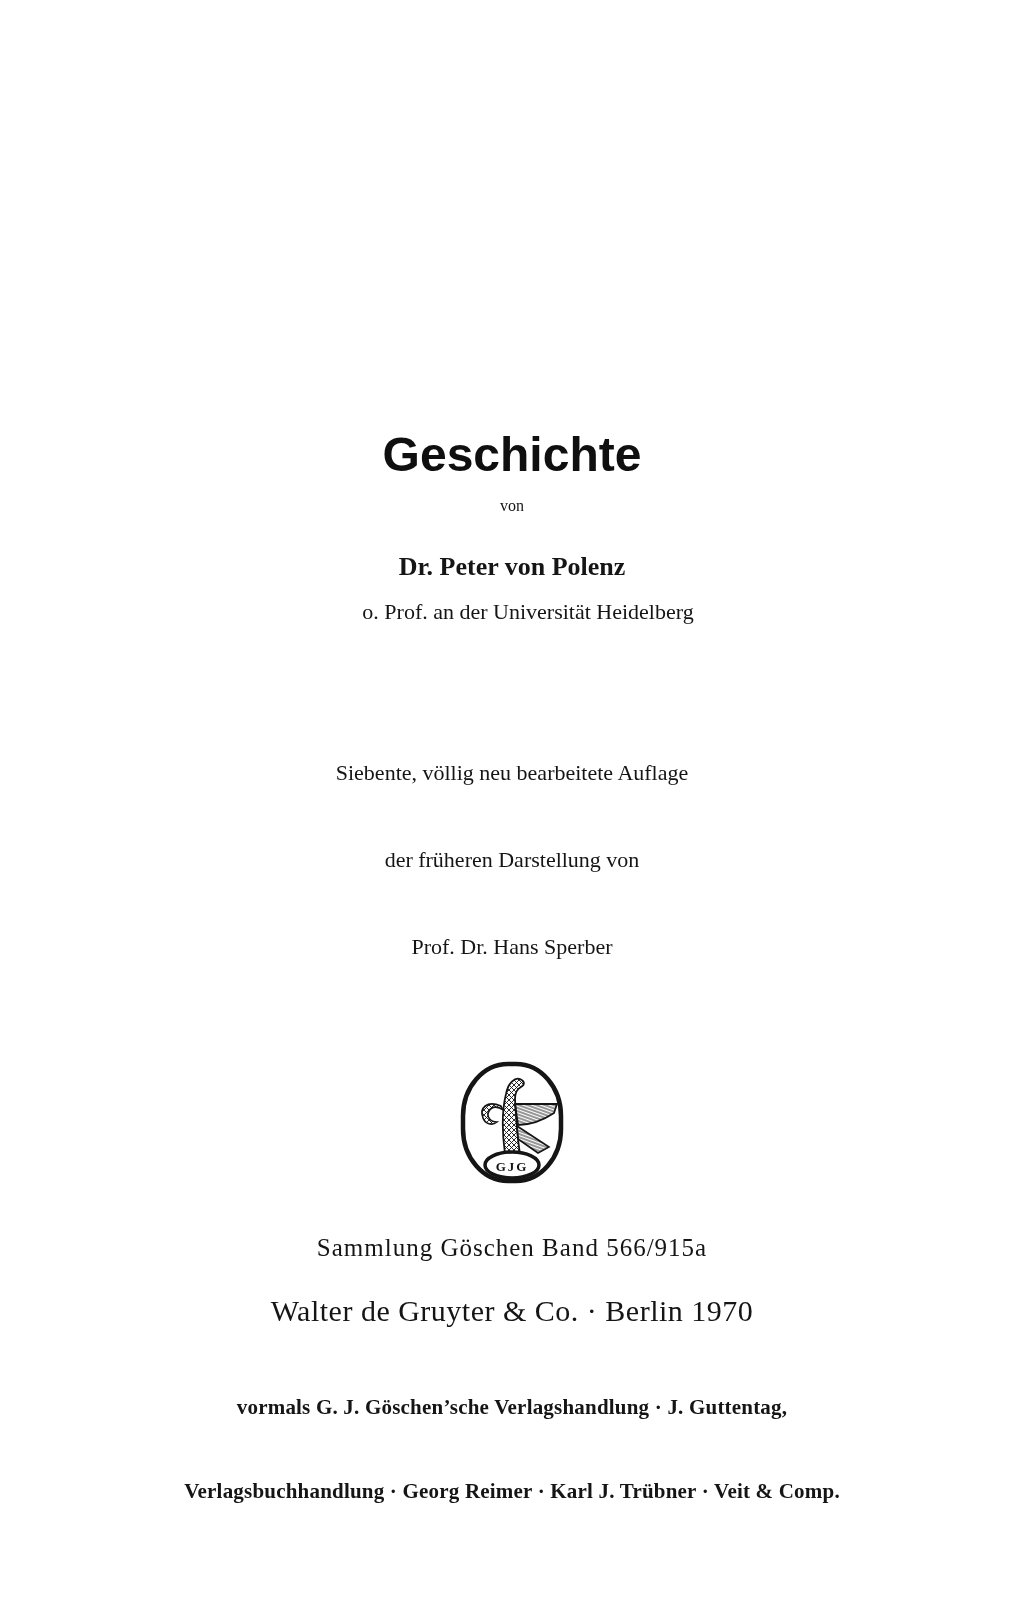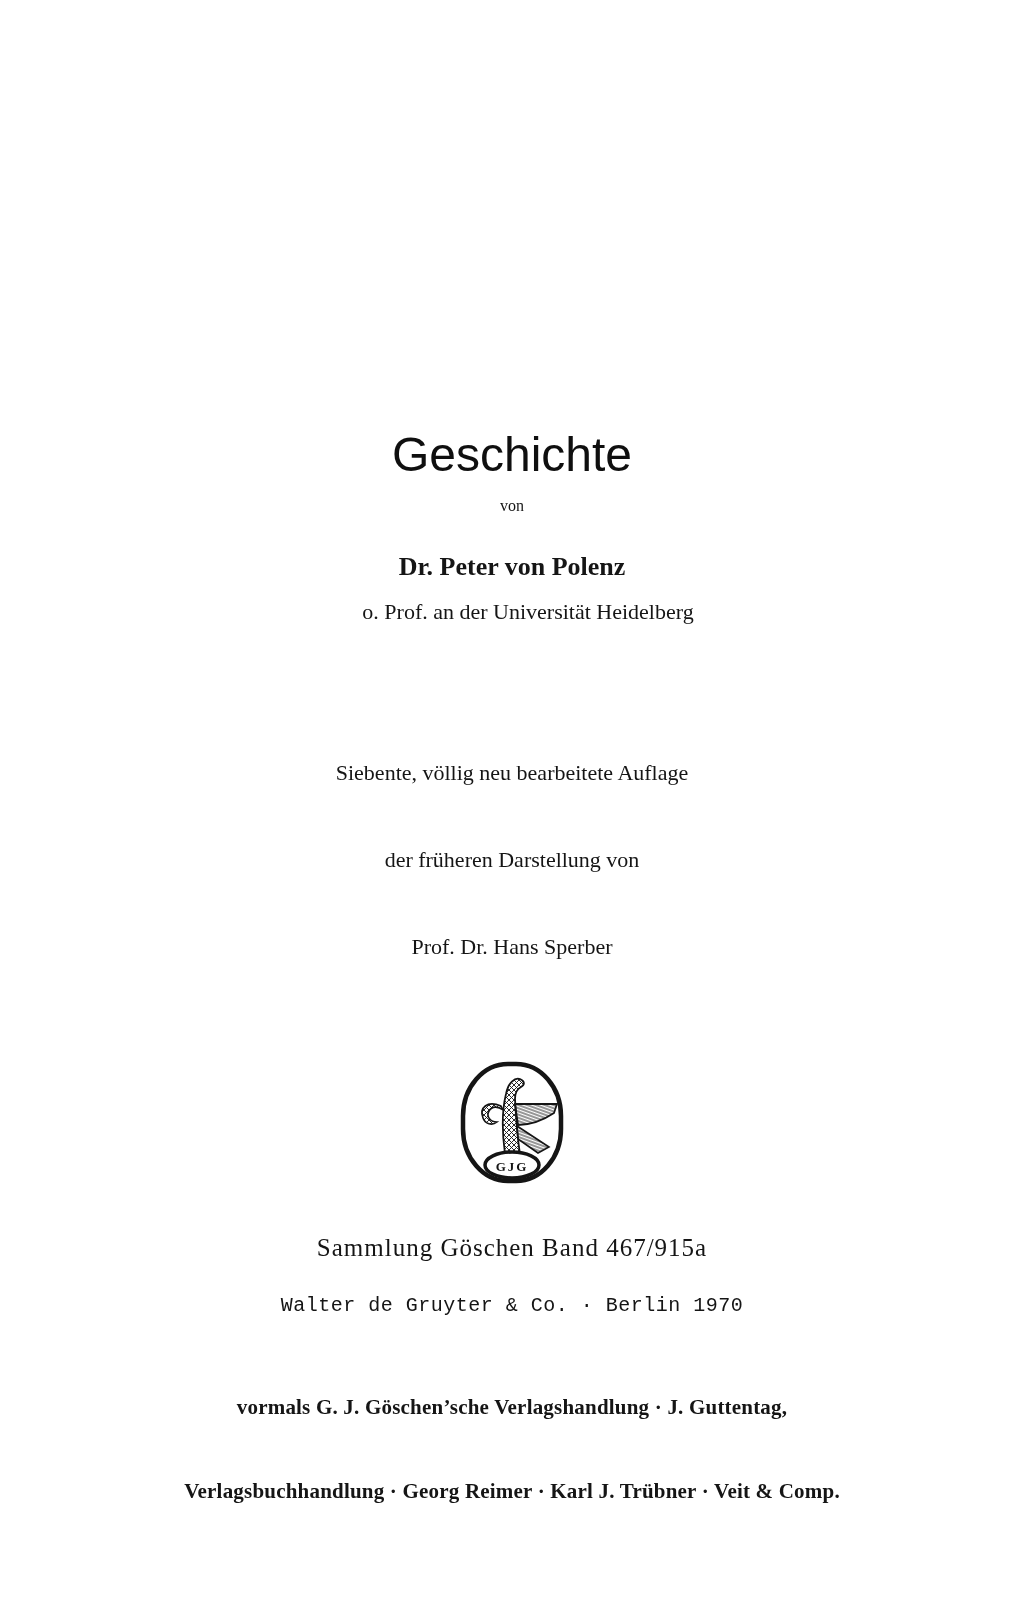--- a/index.html
+++ b/index.html
@@ -15,32 +15,32 @@
   .abs {
     position: absolute;
     left: 0;
     width: 100%;
     text-align: center;
     white-space: pre;
   }
   .title {
     top: 312px;
     font-family: "Liberation Sans", sans-serif;
-    font-weight: normal;
+    font-weight: bold;
     font-size: 48px;
     line-height: 57px;
     color: #0f0f0f;
     letter-spacing: 0px;
   }
   .byline   { top: 497px;  font-size: 16px; }
   .author   { top: 552px;  font-size: 26px; font-weight: bold; text-align: center; }
   .affil    { top: 599px;  font-size: 22px; padding-left: 16px; }
   .edition  { top: 700px;  font-size: 22px; line-height: 29px; }
   .series   { top: 1234px; font-size: 25px; letter-spacing: 1px; }
-  .publisher{ top: 1294px; font-size: 20px; letter-spacing: 0.5px; font-family: Liberation Mono, monospace; }
+  .publisher{ top: 1294px; font-size: 30px; letter-spacing: 0.5px; }
   .imprint  { top: 1337px; font-size: 21px; font-weight: bold; line-height: 28px; letter-spacing: 0.2px; }
   .logo-wrap {
     position: absolute;
     top: 1060px;
     left: 459px;
     width: 106px;
     height: 128px;
   }
   .logo-wrap svg { display: block; width: 100%; height: 100%; }
 </style>
@@ -88,20 +88,20 @@
       <path d="M50,94 L48,101 M58,94 L60,101" stroke="#151515" stroke-width="2.2" fill="none"></path>
 
       <path d="M36,101 Q53,91 70,101" fill="none" stroke="#151515" stroke-width="2.2"></path>
     </g>
 
     <ellipse cx="53" cy="105" rx="27" ry="13" fill="#ffffff" stroke="#151515" stroke-width="3.5"></ellipse>
     <text x="53" y="110.5" text-anchor="middle" font-family="Liberation Serif, serif" font-size="13" font-weight="bold" letter-spacing="2" fill="#151515">GJG</text>
   </svg>
 </div>
 
-<div class="abs series">Sammlung Göschen Band 467/915a</div>
+<div class="abs series">Sammlung Göschen Band 566/915a</div>
 
 <div class="abs publisher">Walter de Gruyter &amp; Co. · Berlin 1970</div>
 
 <div class="abs imprint">
   <div>vormals G. J. Göschen’sche Verlagshandlung · J. Guttentag,</div>
   <div>Verlagsbuchhandlung · Georg Reimer · Karl J. Trübner · Veit &amp; Comp.</div>
 </div>
 
 </body></html>

